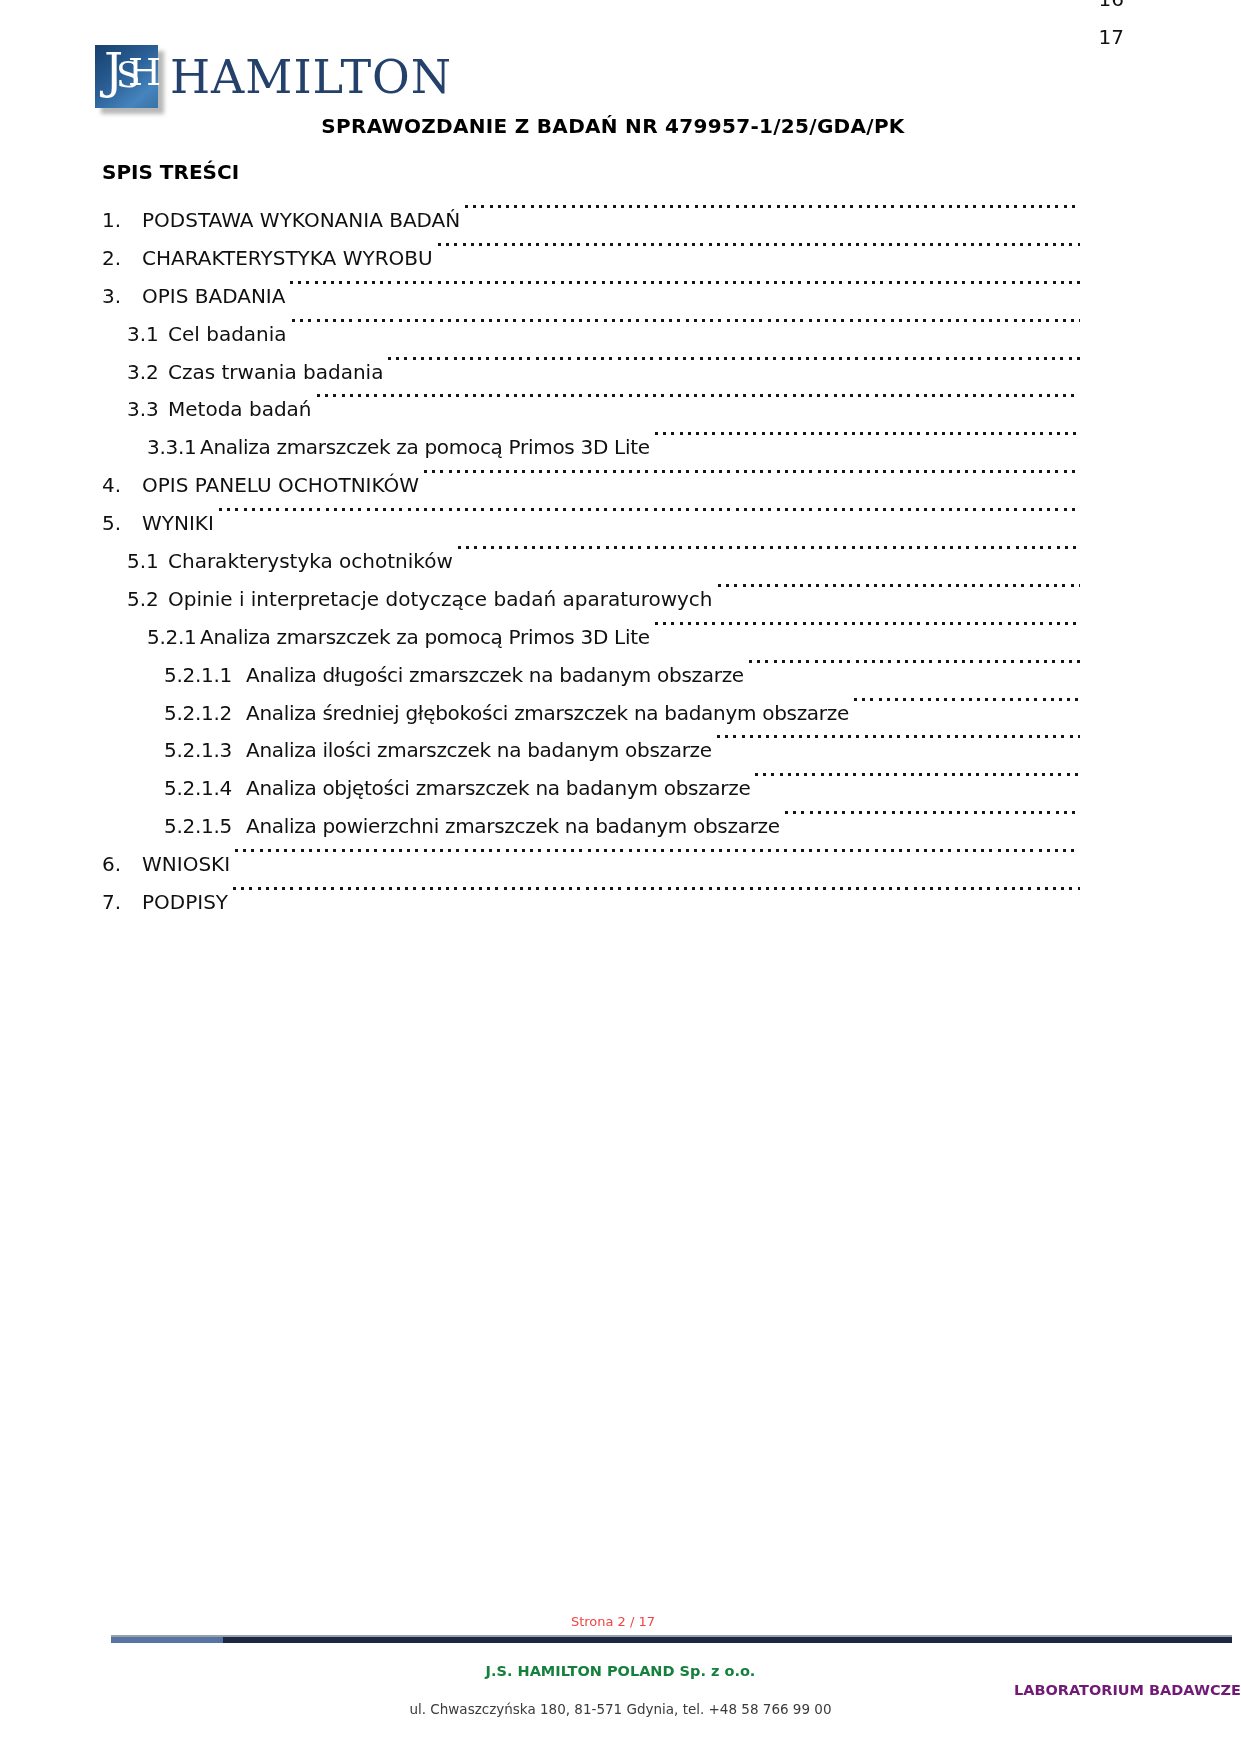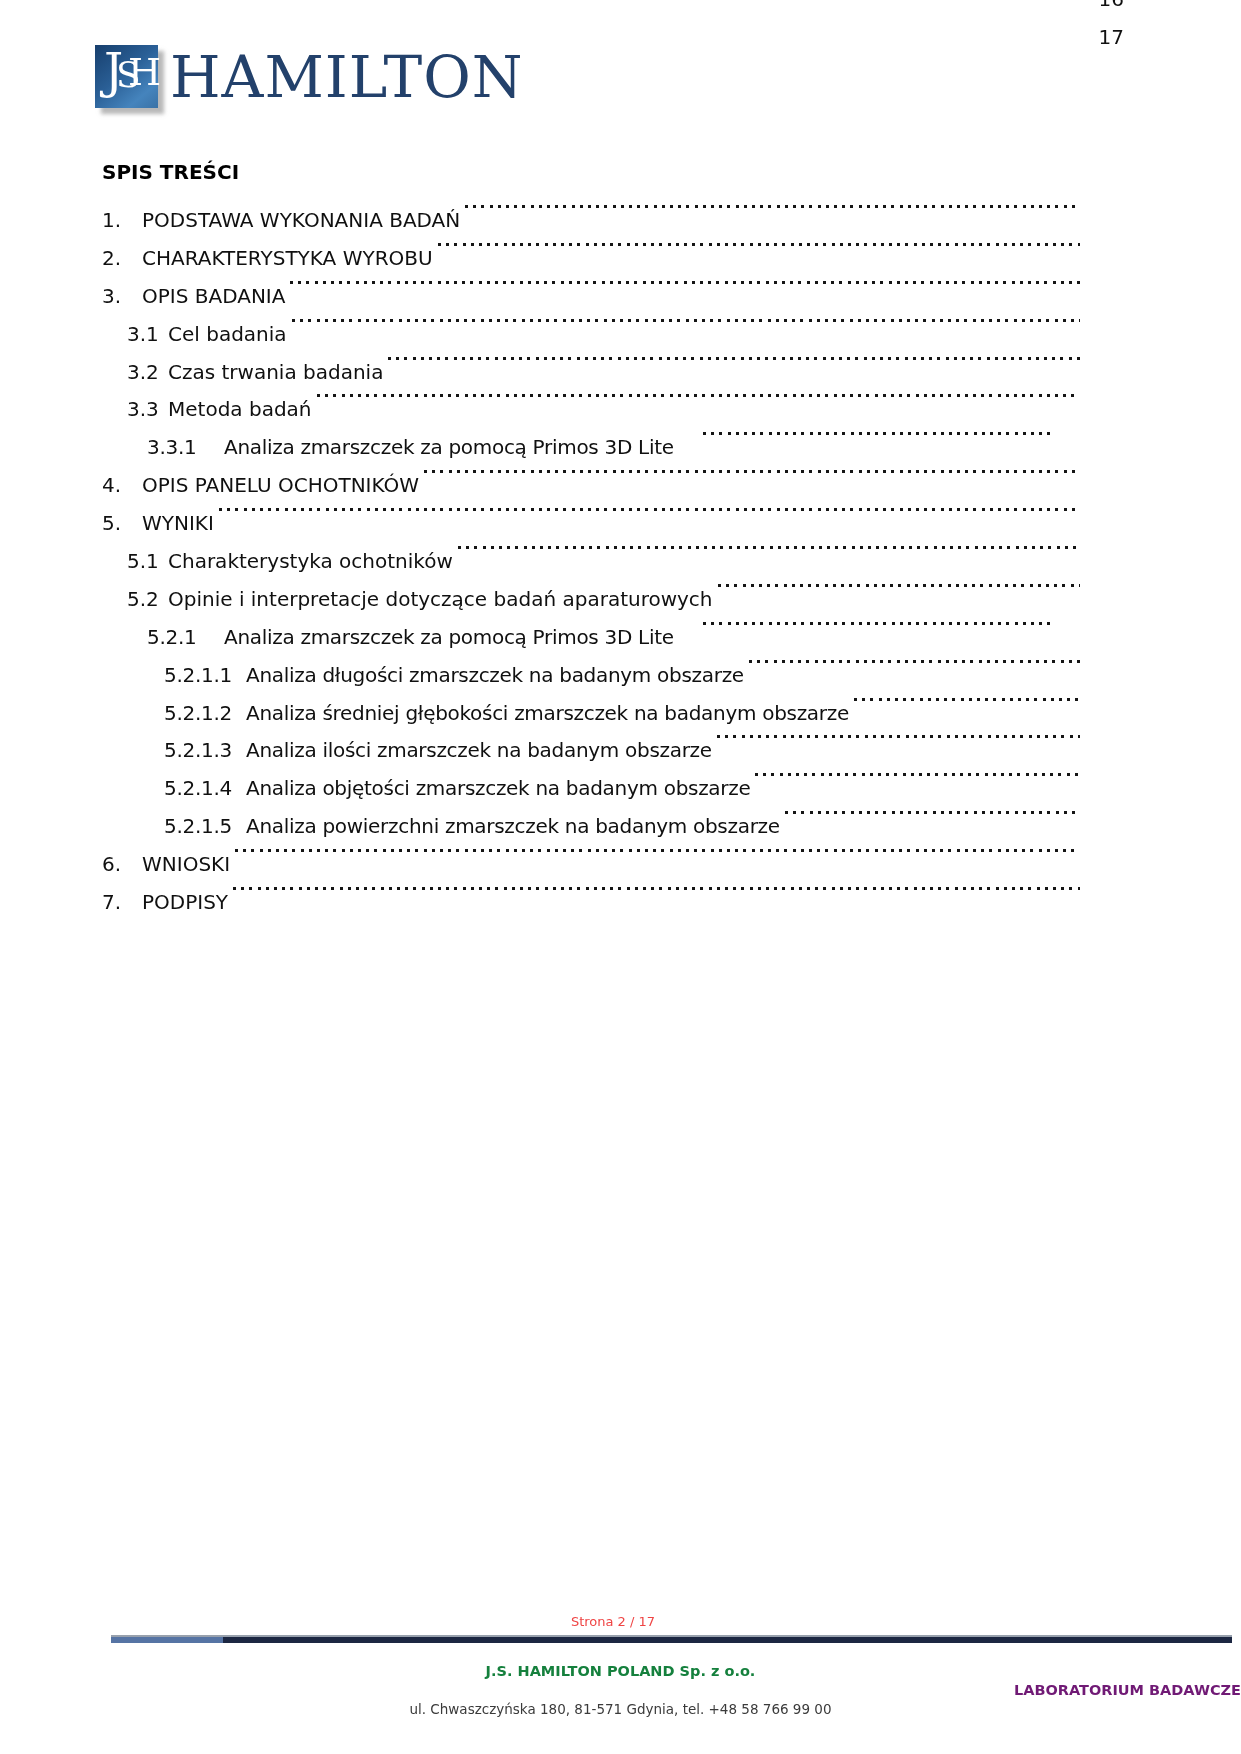--- a/index.html
+++ b/index.html
@@ -23,21 +23,21 @@
     position:absolute;color:#fff;
     font-family:"DejaVu Serif","Liberation Serif",serif;
     line-height:1;
   }
   .mono-j{left:9px;top:2px;font-size:48px;}
   .mono-s{left:21px;top:12px;font-size:36px;}
   .mono-h{left:33px;top:8px;font-size:38px;}
   .brand-text{
     margin-left:12px;margin-top:2px;
     font-family:"DejaVu Serif","Liberation Serif",serif;
-    font-size:58px;line-height:60px;letter-spacing:1px;
+    font-size:46px;line-height:60px;letter-spacing:1px;
     color:#23416b;
   }
 
   
   .report-title{
     position:absolute;left:102px;top:114px;width:1022px;
     text-align:center;font-size:20px;font-weight:700;letter-spacing:.3px;color:#000;
   }
 
   
@@ -50,21 +50,21 @@
   .toc-row .num{flex:0 0 auto;}
   .toc-row .label{flex:0 1 auto;white-space:nowrap;}
   .toc-row .leader{flex:1 1 auto;position:relative;margin:0 8px 0 5px;min-width:12px;}
   .toc-row .leader::after{
     content:"";position:absolute;left:0;right:0;bottom:12px;height:3px;
     background-image:repeating-linear-gradient(to right,#151515 0 3px,transparent 3px 8.2px);
   }
   .toc-row .page{flex:0 0 36px;text-align:right;}
   .lvl1{padding-left:0;}   .lvl1 .num{width:40px;}
   .lvl2{padding-left:25px;}.lvl2 .num{width:41px;}
-  .lvl3{padding-left:45px;gap:24px;}.lvl3 .num{width:53px;}
+  .lvl3{padding-left:45px;}.lvl3 .num{width:53px;}
   .lvl4{padding-left:62px;}.lvl4 .num{width:82px;}
   .lvl3 .label,.lvl3 .num,.lvl4 .label,.lvl4 .num{letter-spacing:-.3px;}
 
   
   .page-indicator{
     position:absolute;left:102px;top:1614px;width:1022px;
     text-align:center;font-size:13px;color:#ef4444;
   }
   .footer-bar{
     position:absolute;left:111px;top:1635px;width:1121px;height:8px;
@@ -94,20 +94,21 @@
 
   <div class="logo-row">
     <div class="logo-square">
       <span class="mono-j">J</span>
       <span class="mono-s">S</span>
       <span class="mono-h">H</span>
     </div>
     <div class="brand-text">HAMILTON</div>
   </div>
 
+  <div class="report-title">SPRAWOZDANIE Z BADAŃ NR 479957-1/25/GDA/PK</div>
 
   <div class="toc-heading">SPIS TREŚCI</div>
   <div class="toc">
       <div class="toc-row lvl1">
         <span class="num">1.</span>
         <span class="label">PODSTAWA WYKONANIA BADAŃ</span>
         <span class="leader"></span>
         <span class="page">3</span>
       </div>
       <div class="toc-row lvl1">

